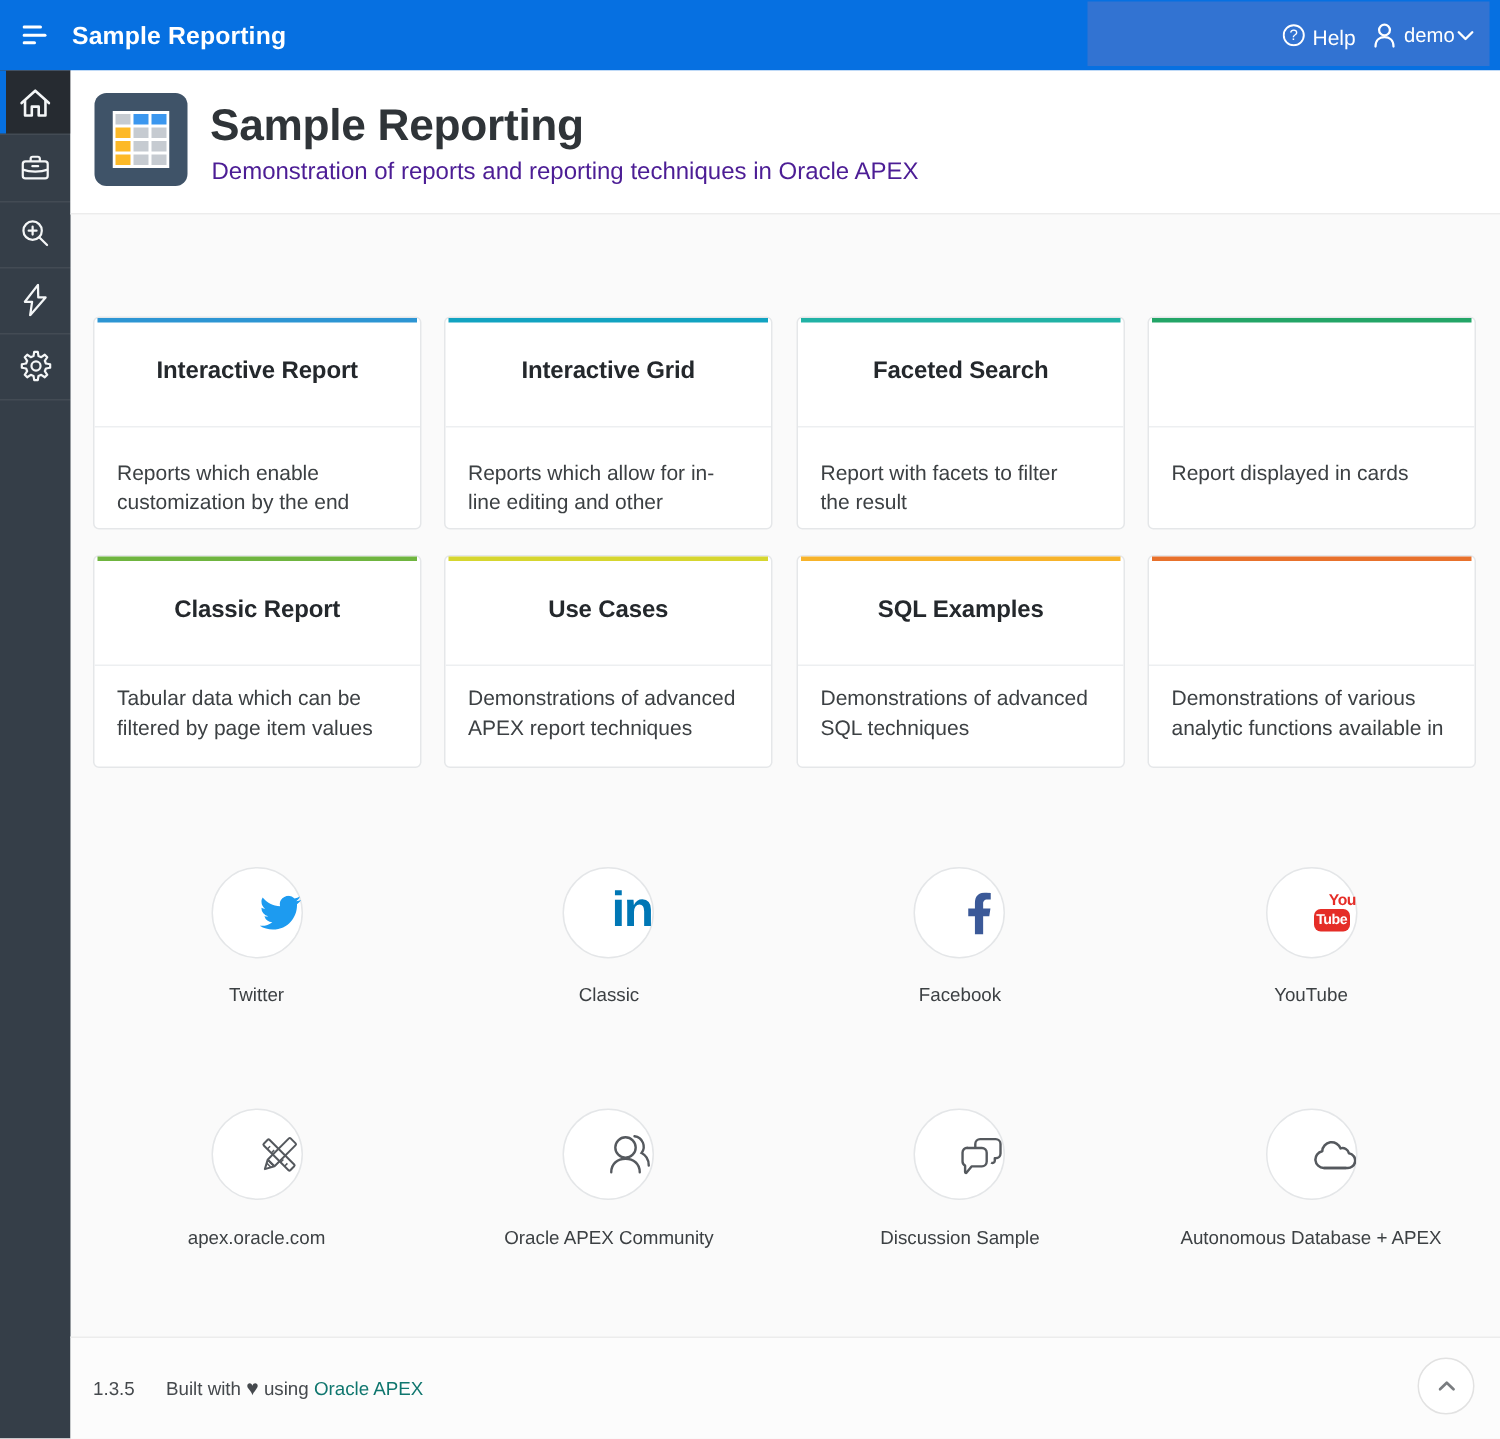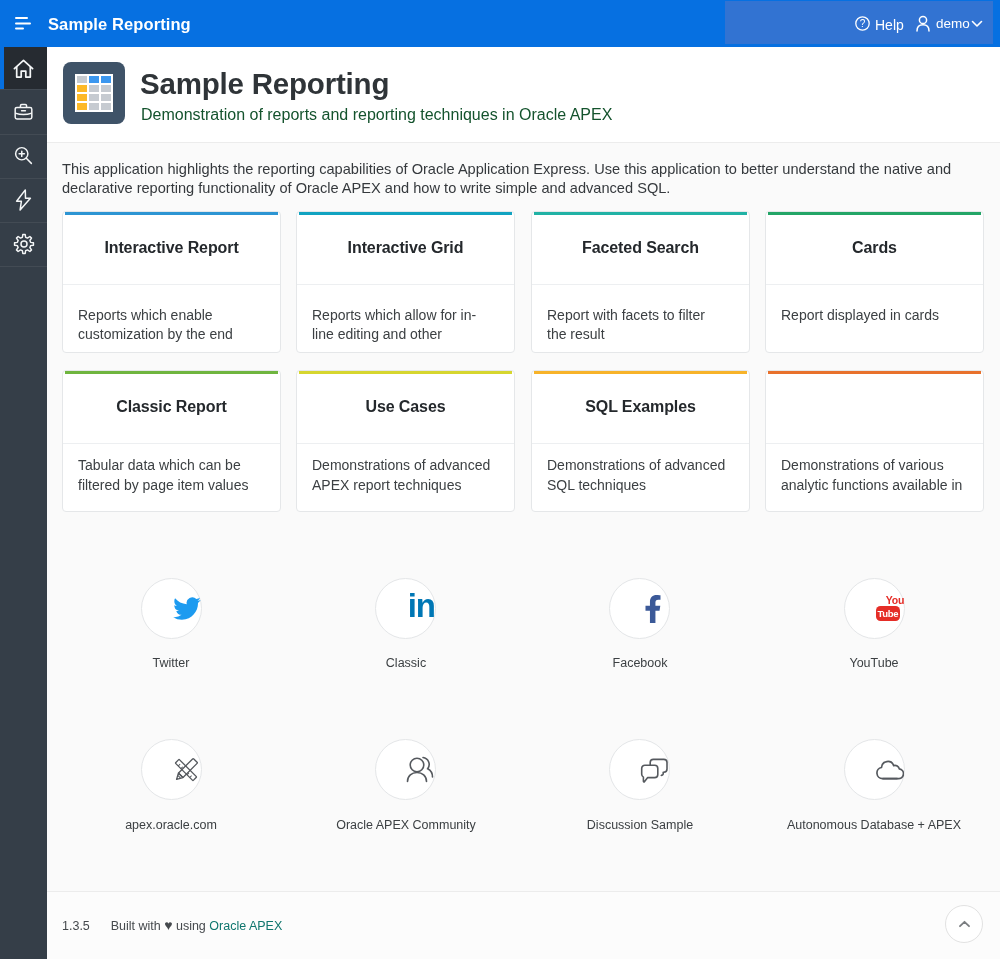--- a/index.html
+++ b/index.html
@@ -17,21 +17,21 @@
   
   #sidebar { position:absolute; top:47px; left:0; width:47px; height:912px; background:#353e48; }
   .nav-item { position:absolute; left:0; width:47px; display:flex; align-items:center; justify-content:center; }
   .nav-sep { position:absolute; left:0; width:47px; height:1px; background:rgba(255,255,255,0.07); }
   #nav-home { top:0; height:42px; background:#262b31; border-left:4px solid #0670e1; }
 
   
   #hero { position:absolute; top:47px; left:47px; width:953px; height:96px; background:#ffffff; border-bottom:1px solid #ececec; }
   #app-icon { position:absolute; top:15px; left:16px; width:62px; height:62px; border-radius:8px; background:#3f5368; }
   #hero-title { position:absolute; top:22px; left:93px; font-size:29.5px; line-height:1; font-weight:bold; color:#2f3438; letter-spacing:-0.2px; }
-  #hero-sub { position:absolute; top:58px; left:94px; font-size:16px; line-height:1.2; color:#14532d; }
+  #hero-sub { position:absolute; top:58px; left:94px; font-size:16px; line-height:1.2; color:#4c1d95; }
 
   
   #para { position:absolute; top:160px; left:62px; width:900px; font-size:14.6px; line-height:19px; color:#35393d; }
 
   
   .card { position:absolute; width:219px; height:142px; background:#fff; border:1px solid #e5e7e9; border-radius:4px; }
   .card-bar { position:absolute; top:0px; left:2px; right:2px; height:3px; }
   .card-title { position:absolute; top:0; left:0; right:0; height:72px; display:flex; align-items:center; justify-content:center; font-size:16px; font-weight:bold; color:#24282c; letter-spacing:-0.1px; }
   .card-div { position:absolute; top:72px; left:0; right:0; height:1px; background:#edeff1; }
   .card-desc { position:absolute; top:93.5px; left:15px; right:10px; font-size:14px; line-height:19.6px; color:#3c4043; }
@@ -132,21 +132,20 @@
         <rect x="26" y="20" width="10" height="7" fill="#c6cbd1"></rect>
         <rect x="2" y="29" width="10" height="7" fill="#fdb927"></rect>
         <rect x="14" y="29" width="10" height="7" fill="#c6cbd1"></rect>
         <rect x="26" y="29" width="10" height="7" fill="#c6cbd1"></rect>
       </svg>
     </div>
     <div id="hero-title">Sample Reporting</div>
     <div id="hero-sub">Demonstration of reports and reporting techniques in Oracle APEX</div>
   </div>
 
-  <div id="para">This application highlights the reporting capabilities of Oracle Application Express. Use this application to better understand the native and<br>declarative reporting functionality of Oracle APEX and how to write simple and advanced SQL.</div>
 
   <div class="card" style="top:211px;left:296px">
     <div class="card-bar" style="background:#12a3c1"></div>
     <div class="card-title">Interactive Grid</div>
     <div class="card-div"></div>
     <div class="card-desc">Reports which allow for in-<br>line editing and other</div>
   </div>
   <div class="card" style="top:211px;left:62px">
     <div class="card-bar" style="background:#2d95d3"></div>
     <div class="card-title">Interactive Report</div>
@@ -154,21 +153,20 @@
     <div class="card-desc">Reports which enable<br>customization by the end</div>
   </div>
   <div class="card" style="top:211px;left:531px">
     <div class="card-bar" style="background:#21b2a5"></div>
     <div class="card-title">Faceted Search</div>
     <div class="card-div"></div>
     <div class="card-desc">Report with facets to filter<br>the result</div>
   </div>
   <div class="card" style="top:211px;left:765px">
     <div class="card-bar" style="background:#23a567"></div>
-    <div class="card-title">Cards</div>
     <div class="card-div"></div>
     <div class="card-desc">Report displayed in cards</div>
   </div>
 
   <div class="card r2" style="top:370px;left:62px">
     <div class="card-bar" style="background:#6fb53f"></div>
     <div class="card-title">Classic Report</div>
     <div class="card-div"></div>
     <div class="card-desc">Tabular data which can be<br>filtered by page item values</div>
   </div>

